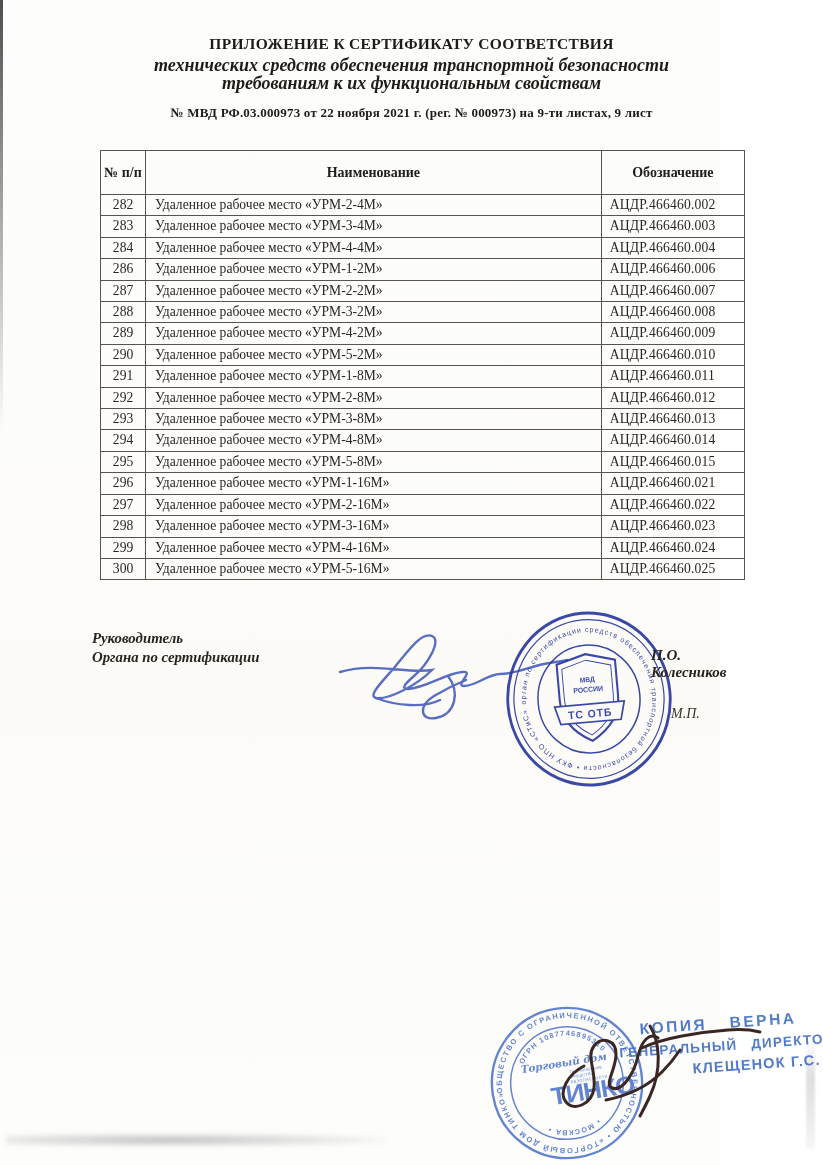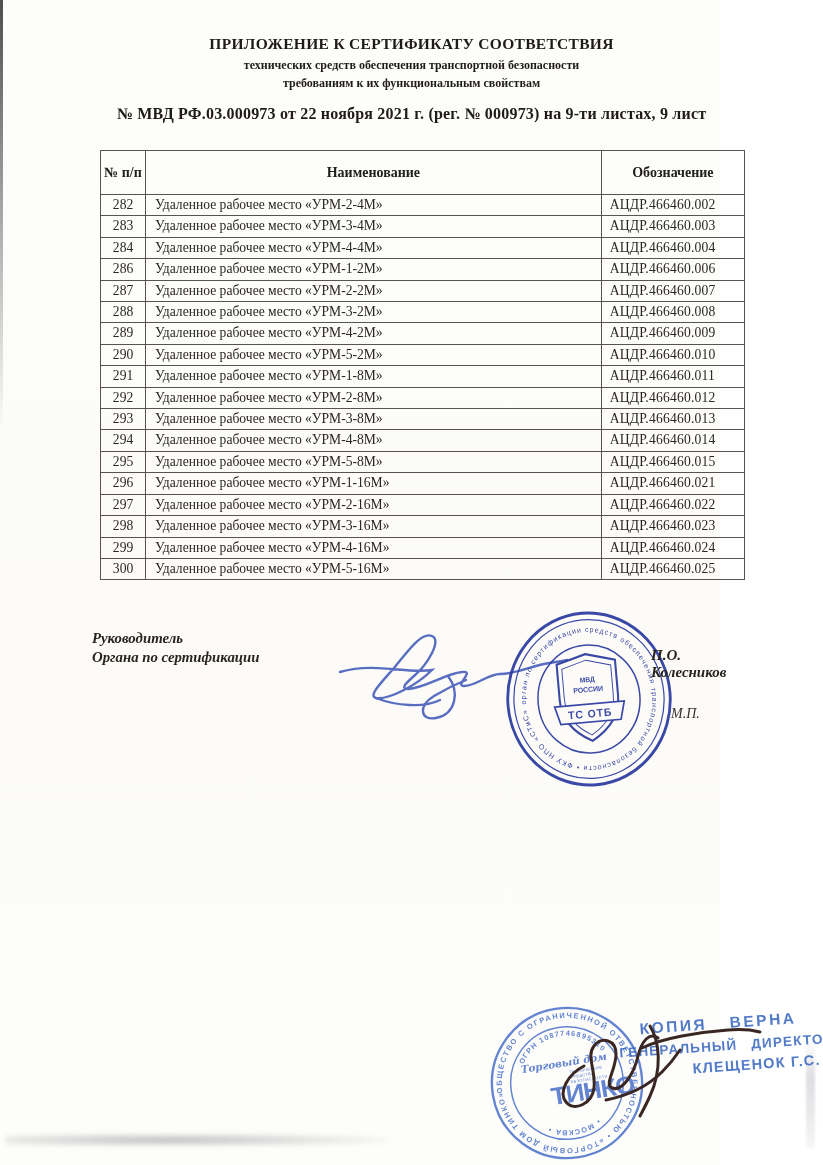--- a/index.html
+++ b/index.html
@@ -19,22 +19,22 @@
   .scan-smudge-bottom { position:absolute; left:6px; top:1133px; width:382px; height:13px;
     background:radial-gradient(ellipse at 42% 55%, rgba(95,95,100,.38), rgba(130,130,135,.14) 55%, transparent 78%);
     filter:blur(2px); }
   .scan-strip-right { position:absolute; left:806px; top:1040px; width:9px; height:108px;
     background:linear-gradient(to bottom, rgba(190,190,196,0), rgba(172,172,180,.4) 35%, rgba(205,205,210,.18));
     filter:blur(1px); }
 
   
   .doc-header { position:absolute; left:0; top:35px; width:823px; text-align:center; color:#1f1c17; }
   .title-main { font-size:15.5px; font-weight:bold; letter-spacing:.3px; margin-bottom:3px; }
-  .title-sub  { font-size:12px; font-weight:bold; line-height:18px; }
-  .number-line { font-size:16px; font-weight:bold; margin-top:13px; letter-spacing:.2px; }
+  .title-sub  { font-size:18px; font-weight:bold; line-height:18px;font-style:italic; }
+  .number-line { font-size:13px; font-weight:bold; margin-top:13px; letter-spacing:.2px; }
 
   
   .doc-table { position:absolute; left:100px; top:150px; width:645px;
     border-collapse:collapse; table-layout:fixed; font-size:13.6px; color:#2a2722; }
   .doc-table th, .doc-table td { border:1px solid #57544e; }
   .doc-table thead th { height:41px; font-size:14px; font-weight:bold; text-align:center;
     vertical-align:middle; line-height:16px; color:#22201b; }
   .doc-table td { height:20.4px; line-height:20.4px; padding:0; white-space:nowrap; overflow:hidden; }
   .col-num { width:45px; }
   .col-name { width:455px; }

